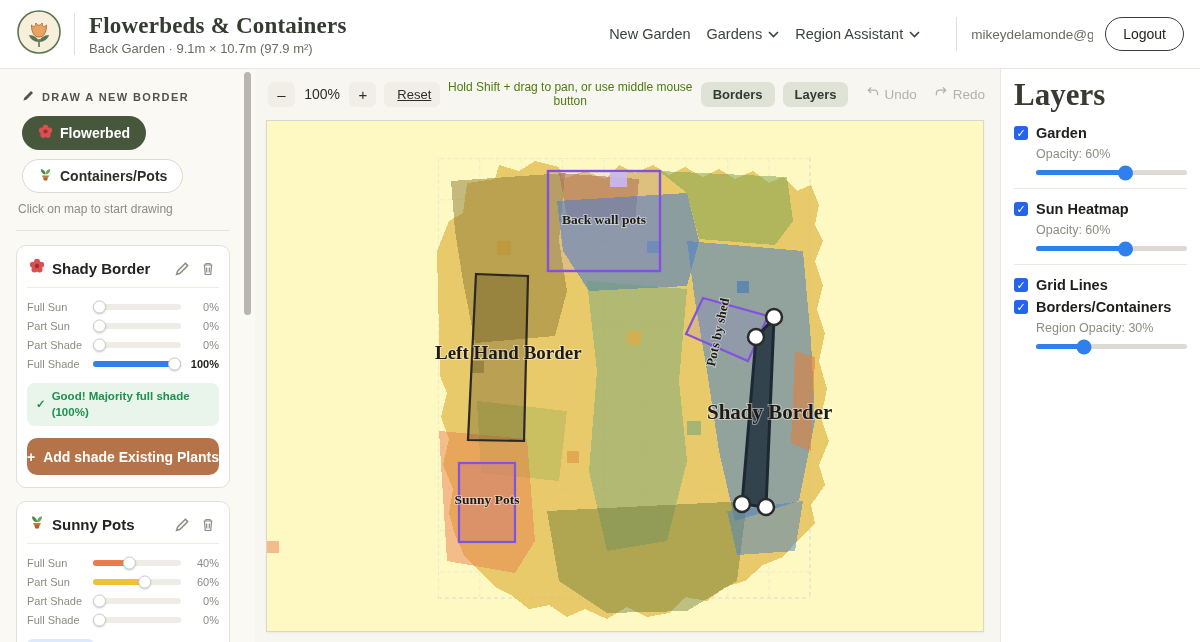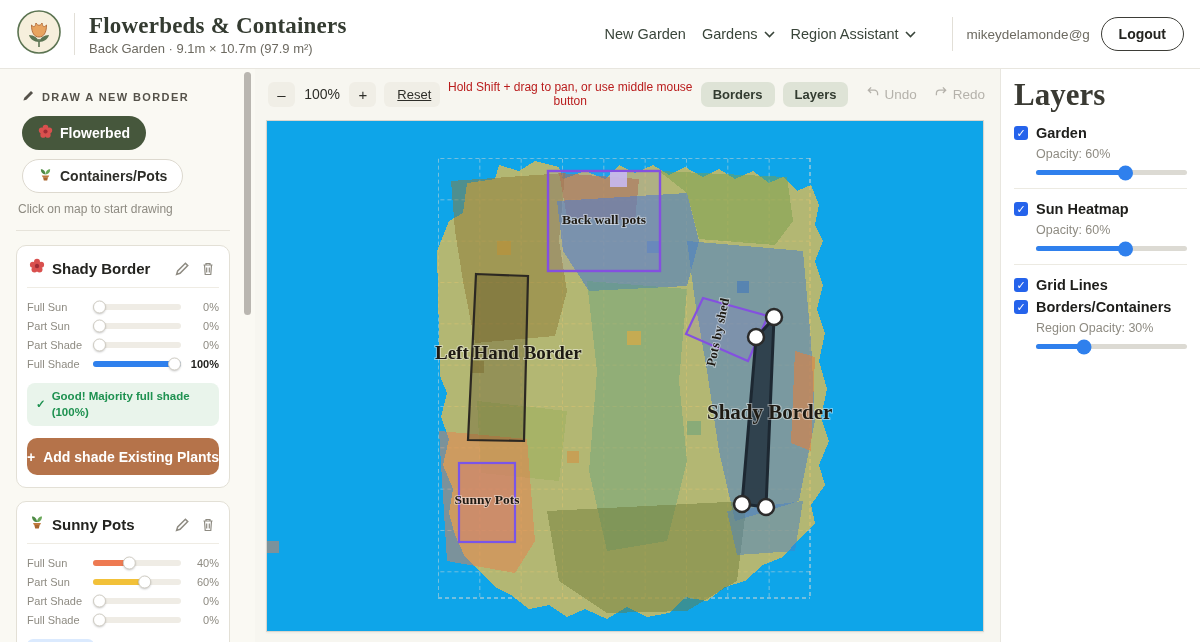--- a/index.html
+++ b/index.html
@@ -10,21 +10,21 @@
   .header { height:69px; background:#fff; border-bottom:1px solid #e8e6df; display:flex; align-items:center; padding:0 16px; }
   .logo { width:46px; height:46px; flex:0 0 auto; }
   .hdr-div { width:1px; height:42px; background:#e2dfd7; margin:0 14px 0 12px; }
   .title-block .app-title { font-family:"Liberation Serif", serif; font-weight:700; font-size:23px; color:#343b31; letter-spacing:.2px; }
   .title-block .app-sub { font-size:13px; color:#6d6a61; margin-top:2px; }
   .nav { margin-left:auto; display:flex; align-items:center; gap:16px; }
   .nav-item { font-size:14.5px; color:#39453a; cursor:pointer; display:flex; align-items:center; gap:6px; white-space:nowrap; }
   .nav-item svg { display:block; }
   .hdr-div2 { width:1px; height:34px; background:#e2dfd7; margin:0 14px 0 36px; }
   .user-email { font-size:13.5px; color:#6d6a61; max-width:122px; overflow:hidden; white-space:nowrap; }
-  .logout-btn { margin-left:12px; border:1.5px solid #3d3d37; border-radius:18px; background:#fff; padding:8px 17px; font-size:14px; color:#242420; cursor:pointer; font-family:inherit;font-weight:bold; }
+  .logout-btn { margin-left:12px; border:1.5px solid #3d3d37; border-radius:18px; background:#fff; padding:8px 17px; font-size:14px; color:#242420; cursor:pointer; font-family:inherit; }
 
   
   .main { display:flex; height:573px; }
   .sidebar { width:255px; background:#faf9f3; padding:12px 25px 0 16px; position:relative; flex:0 0 auto; }
   .scroll-thumb { position:absolute; right:4px; top:3px; width:7px; height:243px; background:#b9b6b0; border-radius:4px; }
   .center { flex:1 1 auto; display:flex; flex-direction:column; min-width:0; }
   .rightpanel { width:200px; flex:0 0 auto; background:#fff; border-left:1px solid #e8e6df; padding:6px 13px 0 13px; }
 
   
   .draw-head { display:flex; align-items:center; gap:7px; font-size:11px; font-weight:700; letter-spacing:1.4px; color:#55524a; margin:8px 0 12px 6px; }
@@ -49,26 +49,26 @@
   .note-success { background:#e9f4eb; color:#1e9150; font-weight:600; align-items:center; }
   .add-btn { width:100%; border:none; border-radius:10px; color:#fff; font-weight:700; font-size:14px; height:37px; margin-top:12px; cursor:pointer; display:flex; align-items:center; justify-content:center; gap:8px; font-family:inherit; }
   .adj-row { display:flex; align-items:center; justify-content:space-between; margin-top:10px; }
   .badge { font-size:11.5px; font-weight:700; padding:3px 9px; border-radius:6px; }
 
   
   .toolbar { display:flex; align-items:center; padding:11px 15px 10px 13px; gap:8px; }
   .tb-btn { background:#f0eee6; border:none; border-radius:6px; height:25px; min-width:27px; padding:0 9px; font-size:15px; color:#2d2d28; cursor:pointer; font-family:inherit; }
   .tb-reset { font-size:13px; padding:0 13px;text-decoration:underline; }
   .zoom-level { font-size:14px; color:#2d2d28; width:44px; text-align:center; }
-  .tb-hint { flex:1 1 auto; text-align:center; font-size:12px; color:#b91c1c; }
+  .tb-hint { flex:1 1 auto; text-align:center; font-size:12px; color:#4d7c0f; }
   .toggle-btn { background:#dee3d6; border:none; border-radius:7px; height:25px; padding:0 12px; font-size:13px; font-weight:600; color:#323b30; cursor:pointer; font-family:inherit; }
   .undo-btn { display:flex; align-items:center; gap:5px; color:#b5b2ab; font-size:13.5px; margin-left:10px; cursor:default; }
 
   
-  .canvas-wrap { margin:2px 16px 0 11px; background:#0ea5e9; border:1px solid #d9d6ce; height:512px; position:relative; overflow:hidden; box-shadow:0 1px 2px rgba(0,0,0,.05); }
+  .canvas-wrap { margin:2px 16px 0 11px; background:#fef9c3; border:1px solid #d9d6ce; height:512px; position:relative; overflow:hidden; box-shadow:0 1px 2px rgba(0,0,0,.05); }
   .canvas-wrap svg { position:absolute; left:0; top:0; }
   .map-label { font-family:"Liberation Serif", serif; font-weight:700; fill:#1f1b14; paint-order:stroke; stroke:rgba(255,255,255,.45); stroke-width:2px; }
 
   
   .panel-title { font-family:"Liberation Serif", serif; font-weight:700; font-size:31px; color:#3a3a33; margin:2px 0 12px 0; }
   .layer-row { display:flex; align-items:center; gap:8px; margin-bottom:6px; }
   .checkbox { width:14px; height:14px; border-radius:3px; display:flex; align-items:center; justify-content:center; color:#fff; font-size:11px; line-height:1; flex:0 0 auto; cursor:pointer; }
   .layer-label { font-size:14.5px; font-weight:600; color:#1e1e1b; }
   .layer-slider { margin:4px 0 0 22px; }
   .layer-slider .op-label { font-size:12.5px; color:#8e8b82; }

